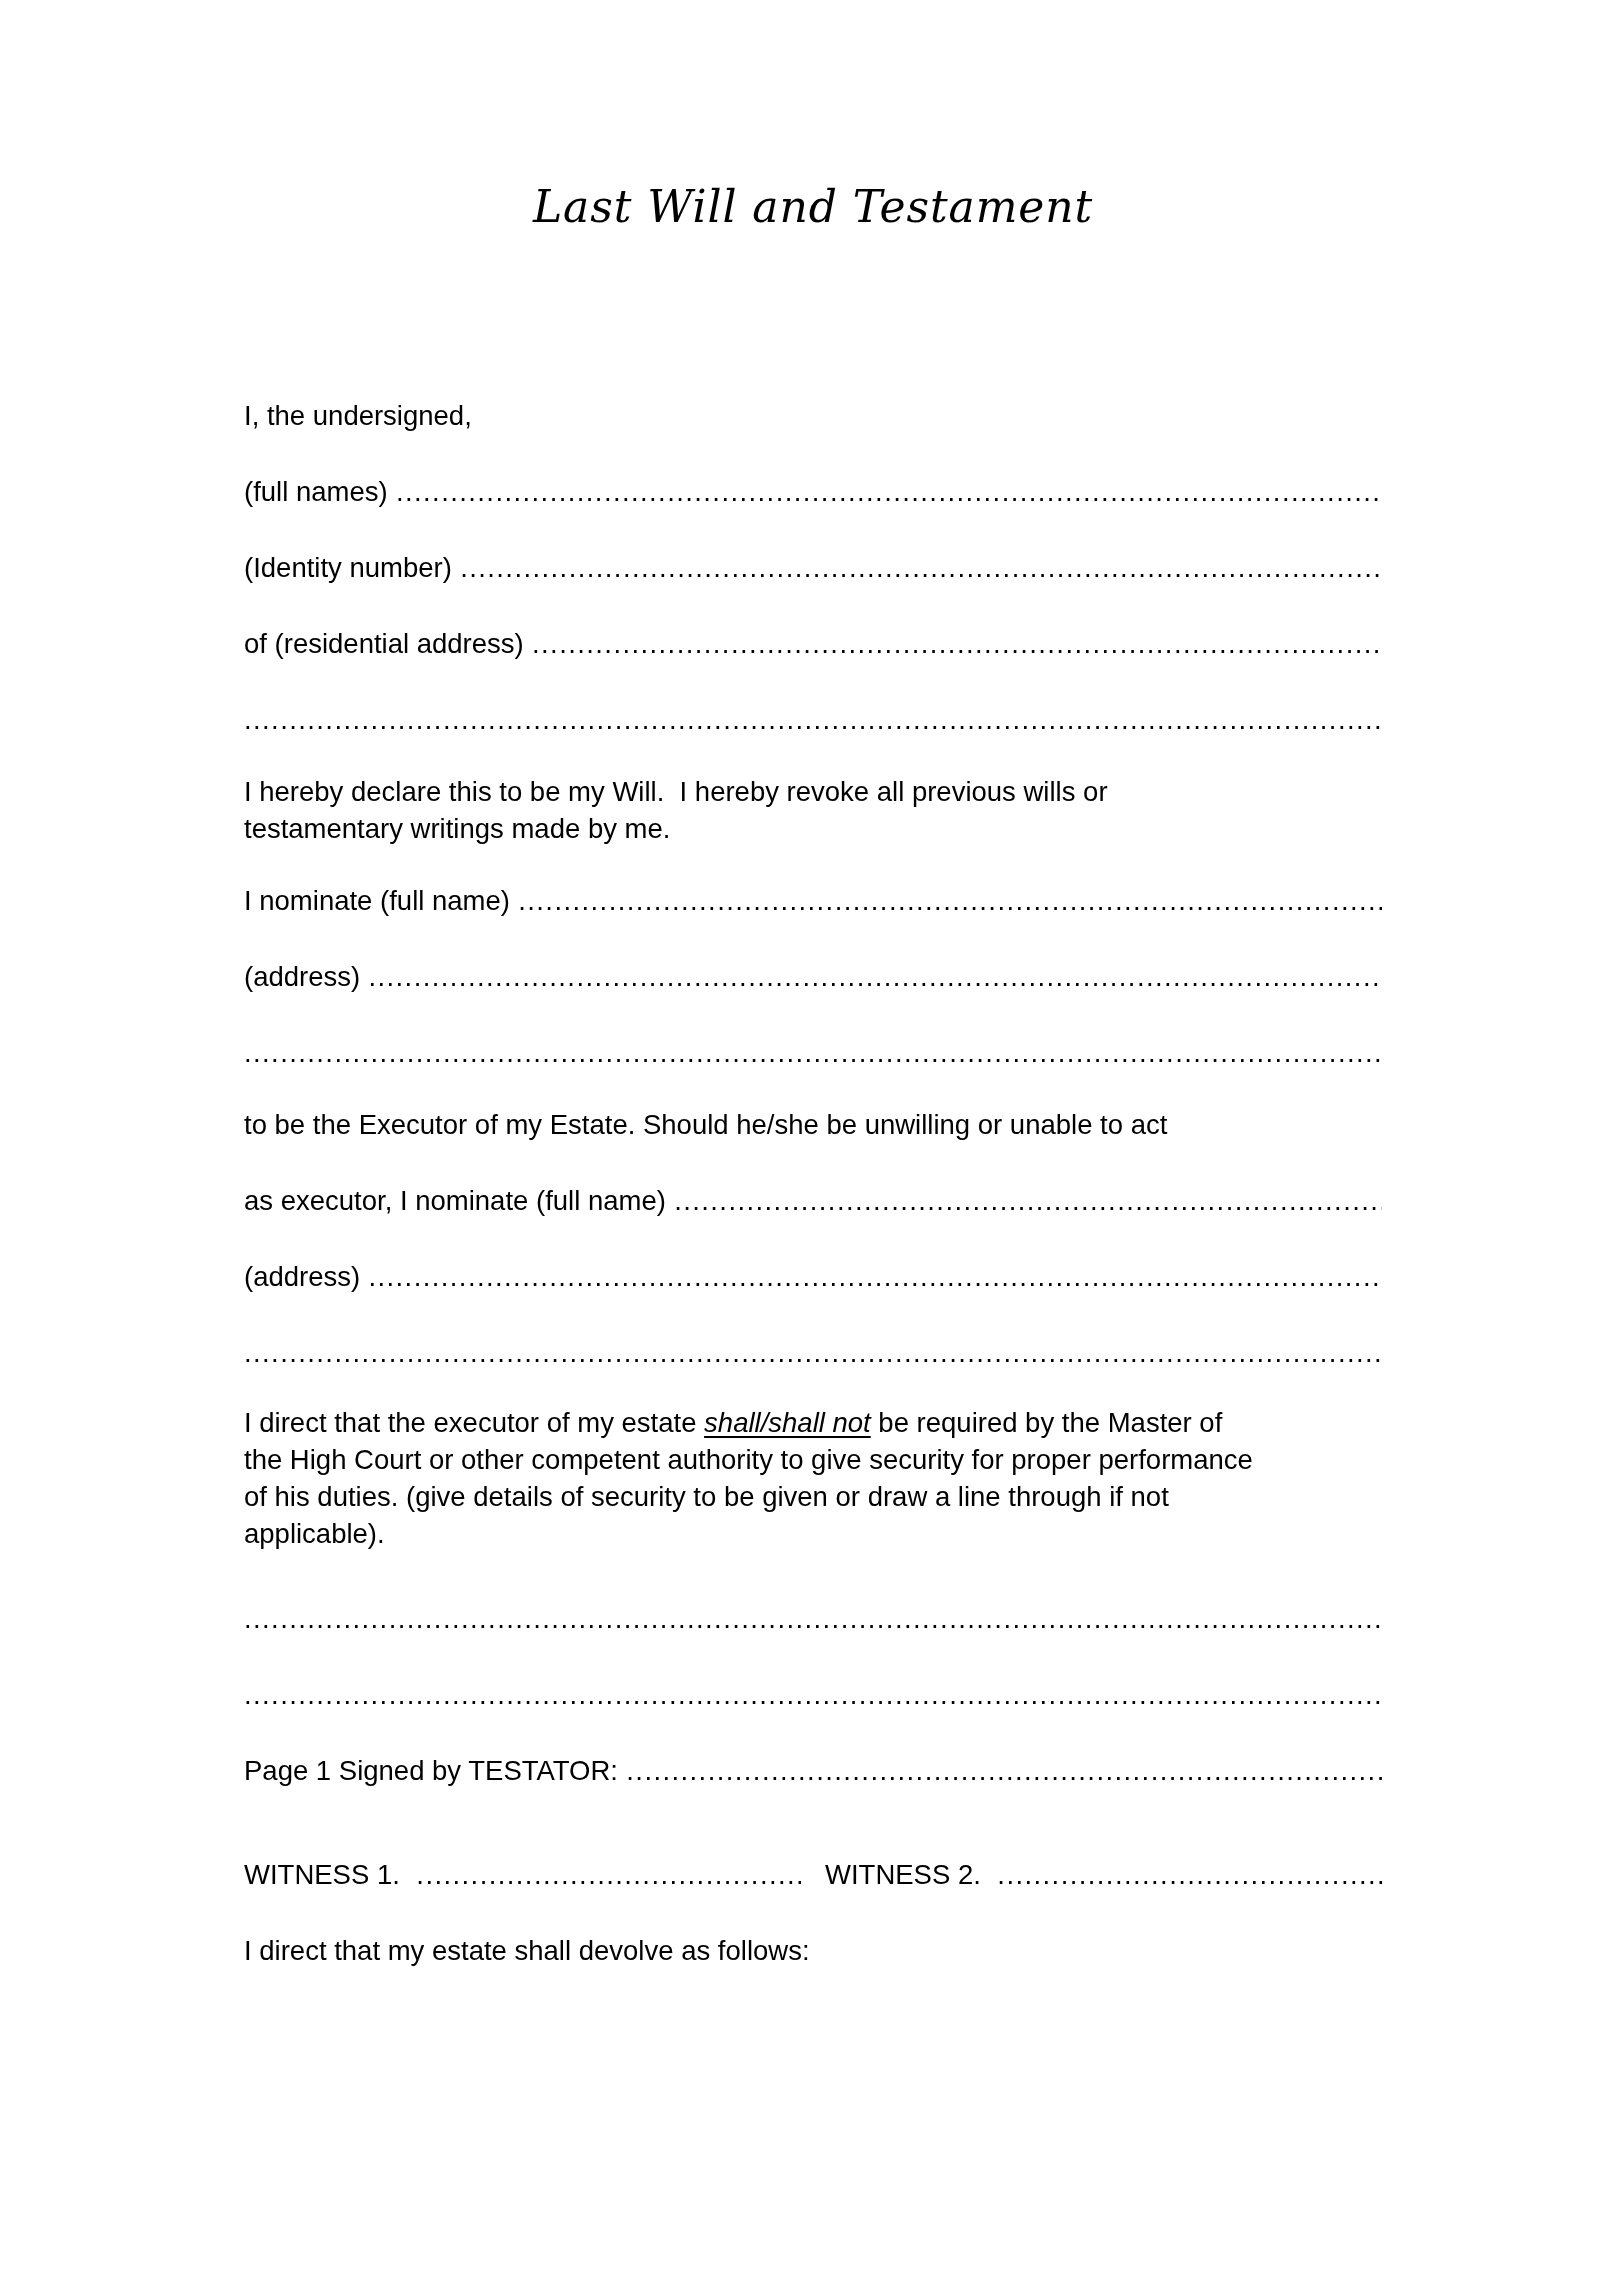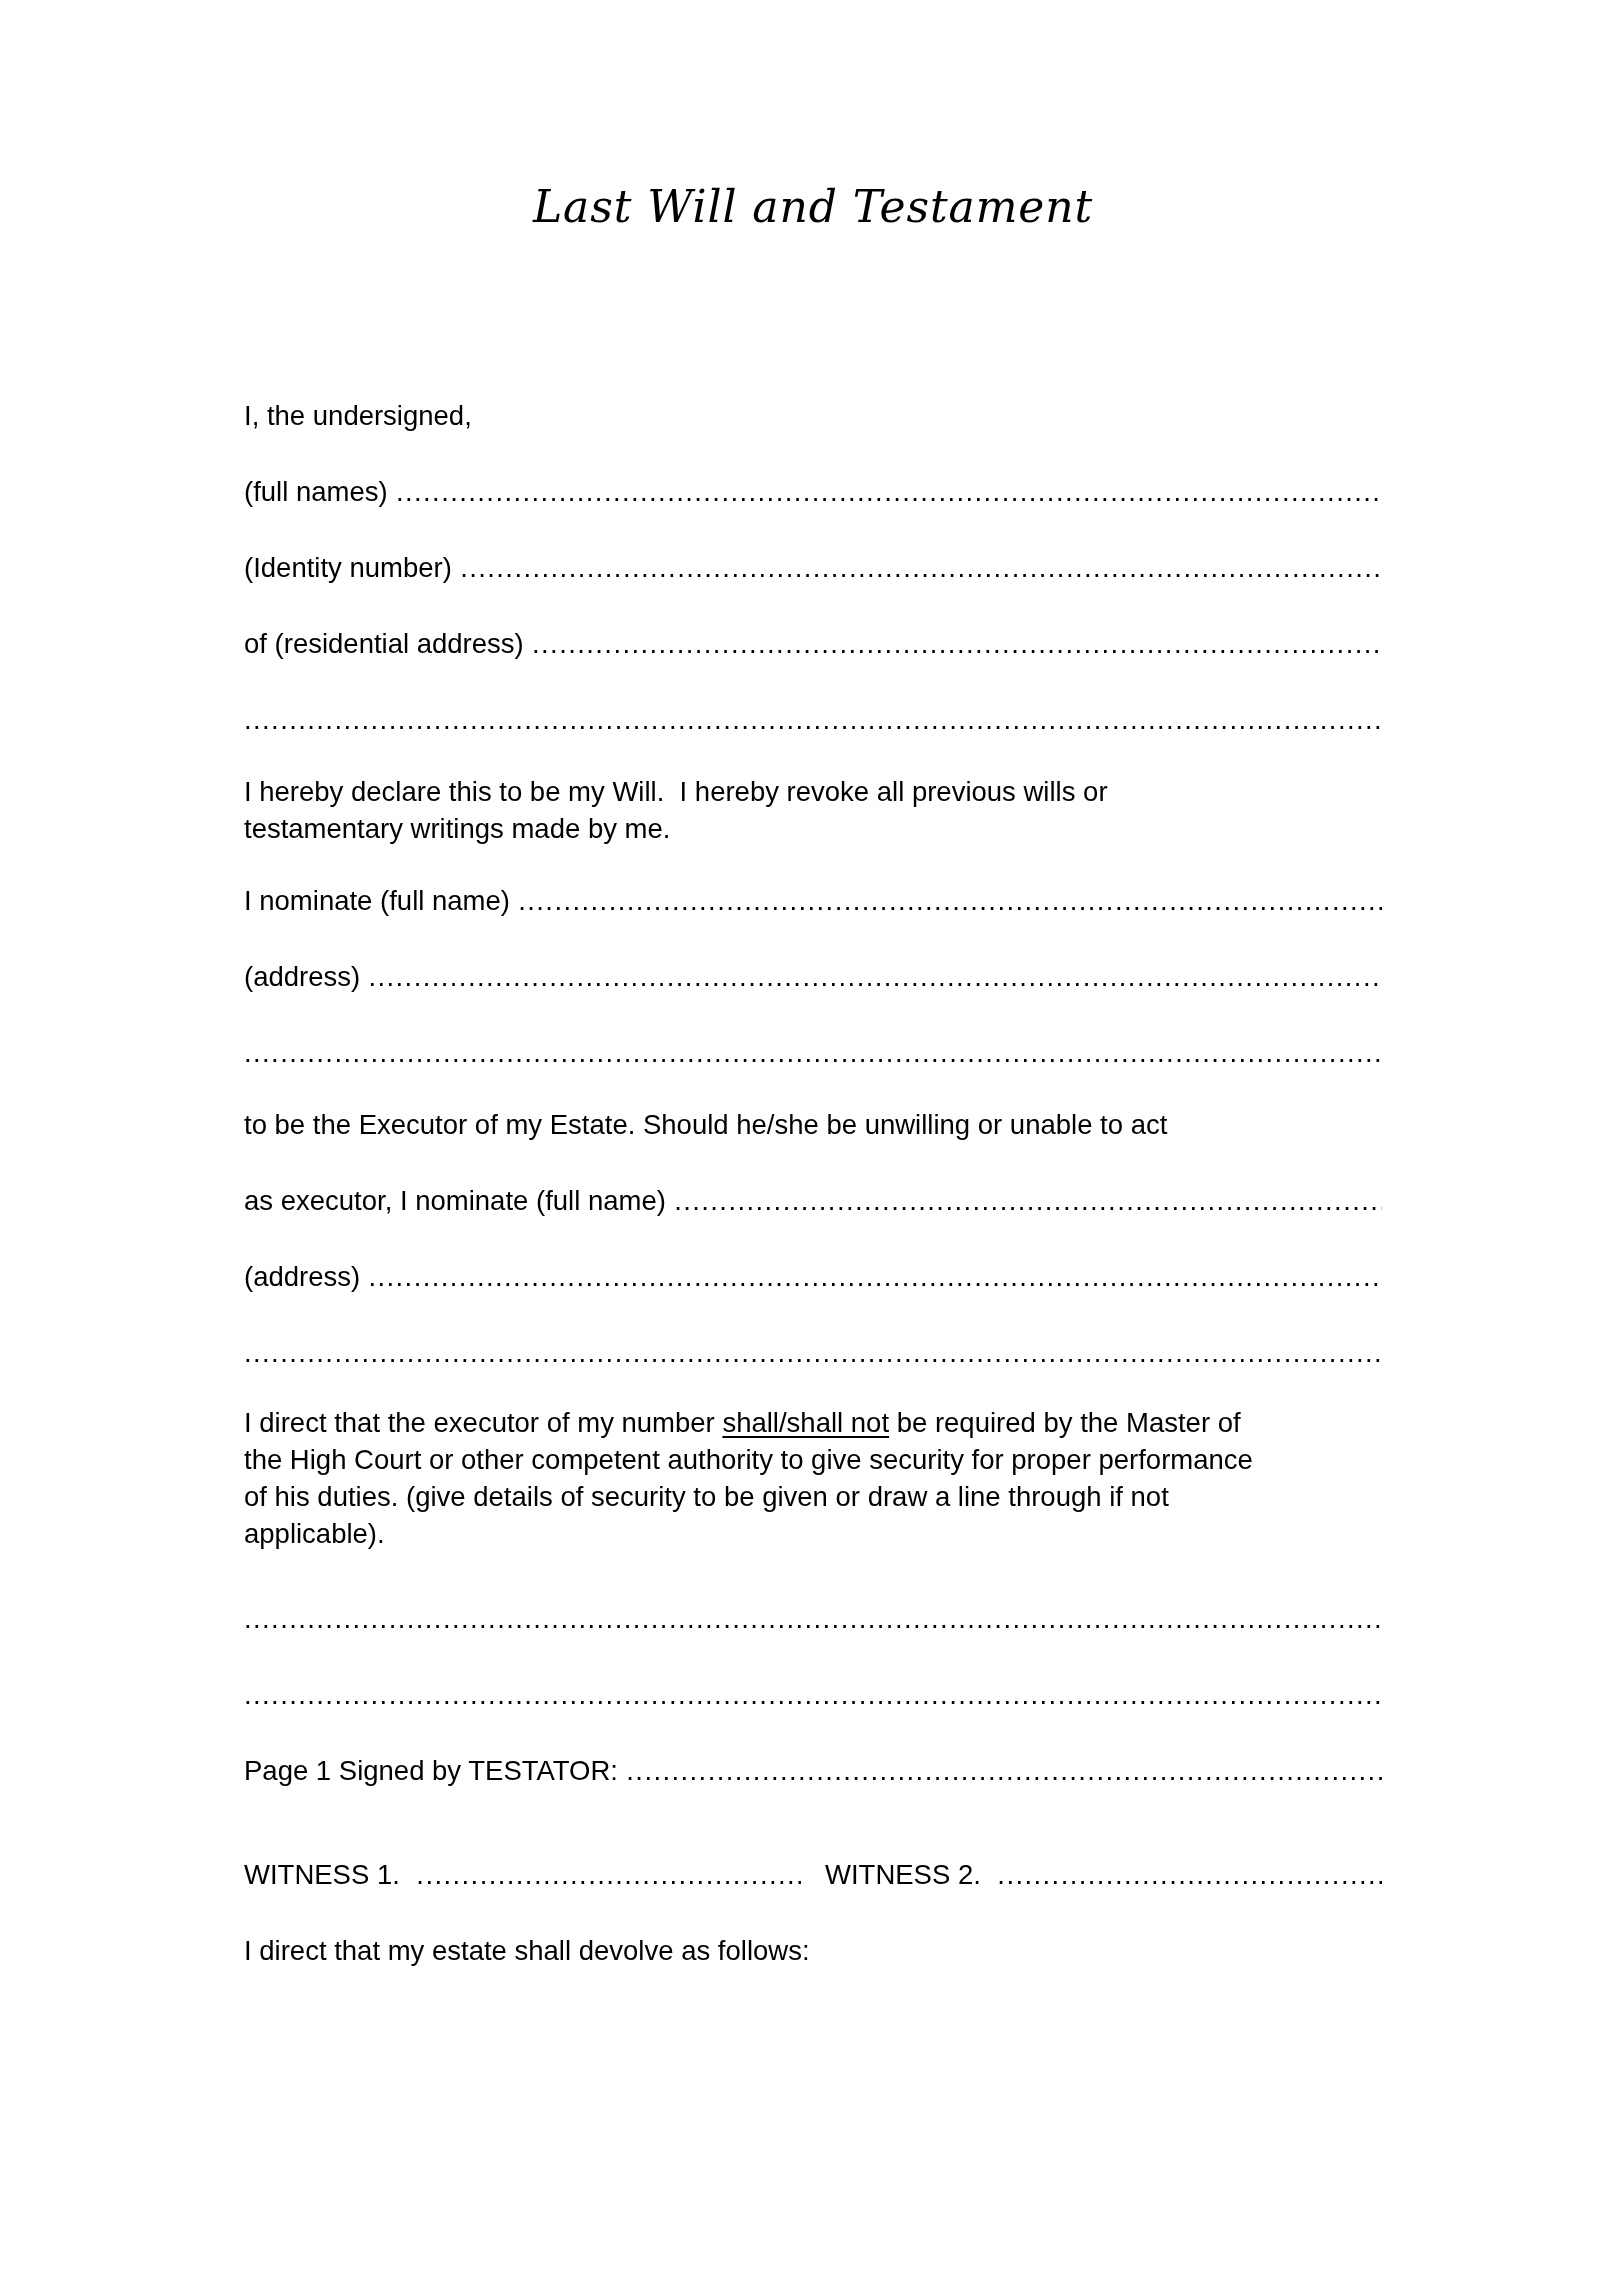--- a/index.html
+++ b/index.html
@@ -50,21 +50,21 @@
   .dots-line {
     display: block;
     overflow: hidden;
     white-space: nowrap;
     letter-spacing: 1.4px;
   }
   .witness-row { display: flex; align-items: baseline; white-space: nowrap; }
   .witness-row .label { flex: 0 0 auto; margin-top: 28px; }
   .witness-row .label.second { margin-left: 24px; }
   .witness-row .dots { margin-left: 16.5px; }
-  .underlined { text-decoration: underline; text-underline-offset: 3.7px; }
+  .underlined { text-decoration: underline; text-underline-offset: 3.7px; font-style: italic; }
 </style>
 </head>
 <body>
 
 <div class="page">
 
   <h1 class="title">Last Will and Testament</h1>
 
   <p class="line mt-164">I, the undersigned,</p>
 
@@ -107,21 +107,21 @@
     <span class="dots">........................................................................................................................................................................................................</span>
   </div>
 
   <div class="line field">
     <span class="label">(address)</span>
     <span class="dots">........................................................................................................................................................................................................</span>
   </div>
 
   <div class="line dots-line">........................................................................................................................................................................................................</div>
 
-  <p class="line para mt-36"><span>I direct that the executor of my number </span><span class="underlined">shall/shall not</span><span> be required by the Master of
+  <p class="line para mt-36"><span>I direct that the executor of my estate </span><span class="underlined">shall/shall not</span><span> be required by the Master of
 the High Court or other competent authority to give security for proper performance
 of his duties. (give details of security to be given or draw a line through if not
 applicable).</span></p>
 
   <div class="line dots-line mt-52">........................................................................................................................................................................................................</div>
 
   <div class="line dots-line">........................................................................................................................................................................................................</div>
 
   <div class="line field mt-115">
     <span class="label">Page 1 Signed by TESTATOR:</span>

